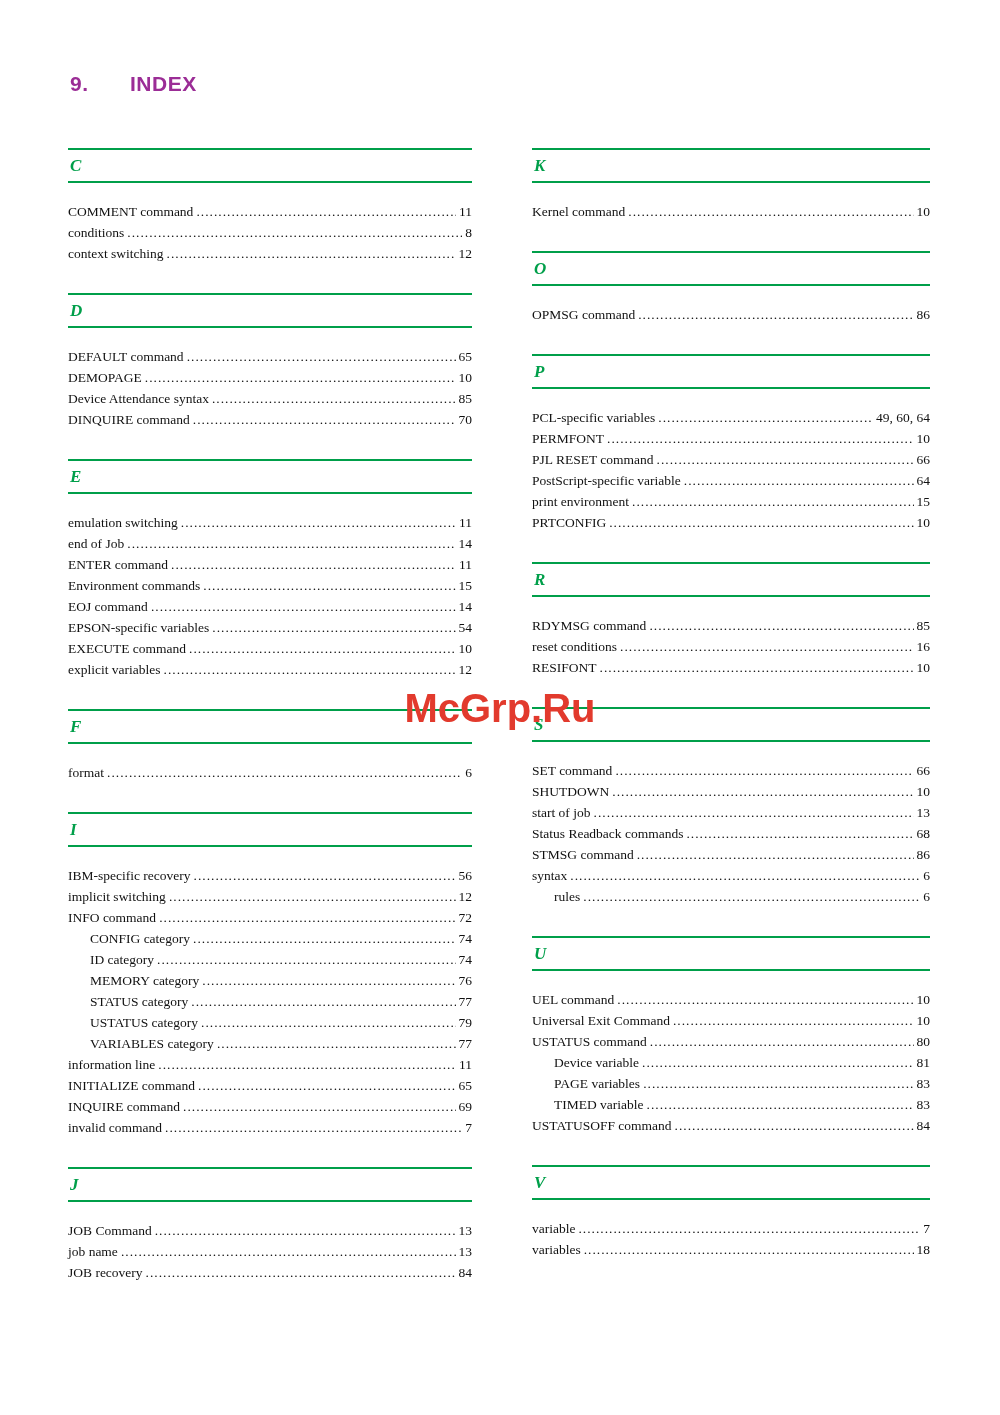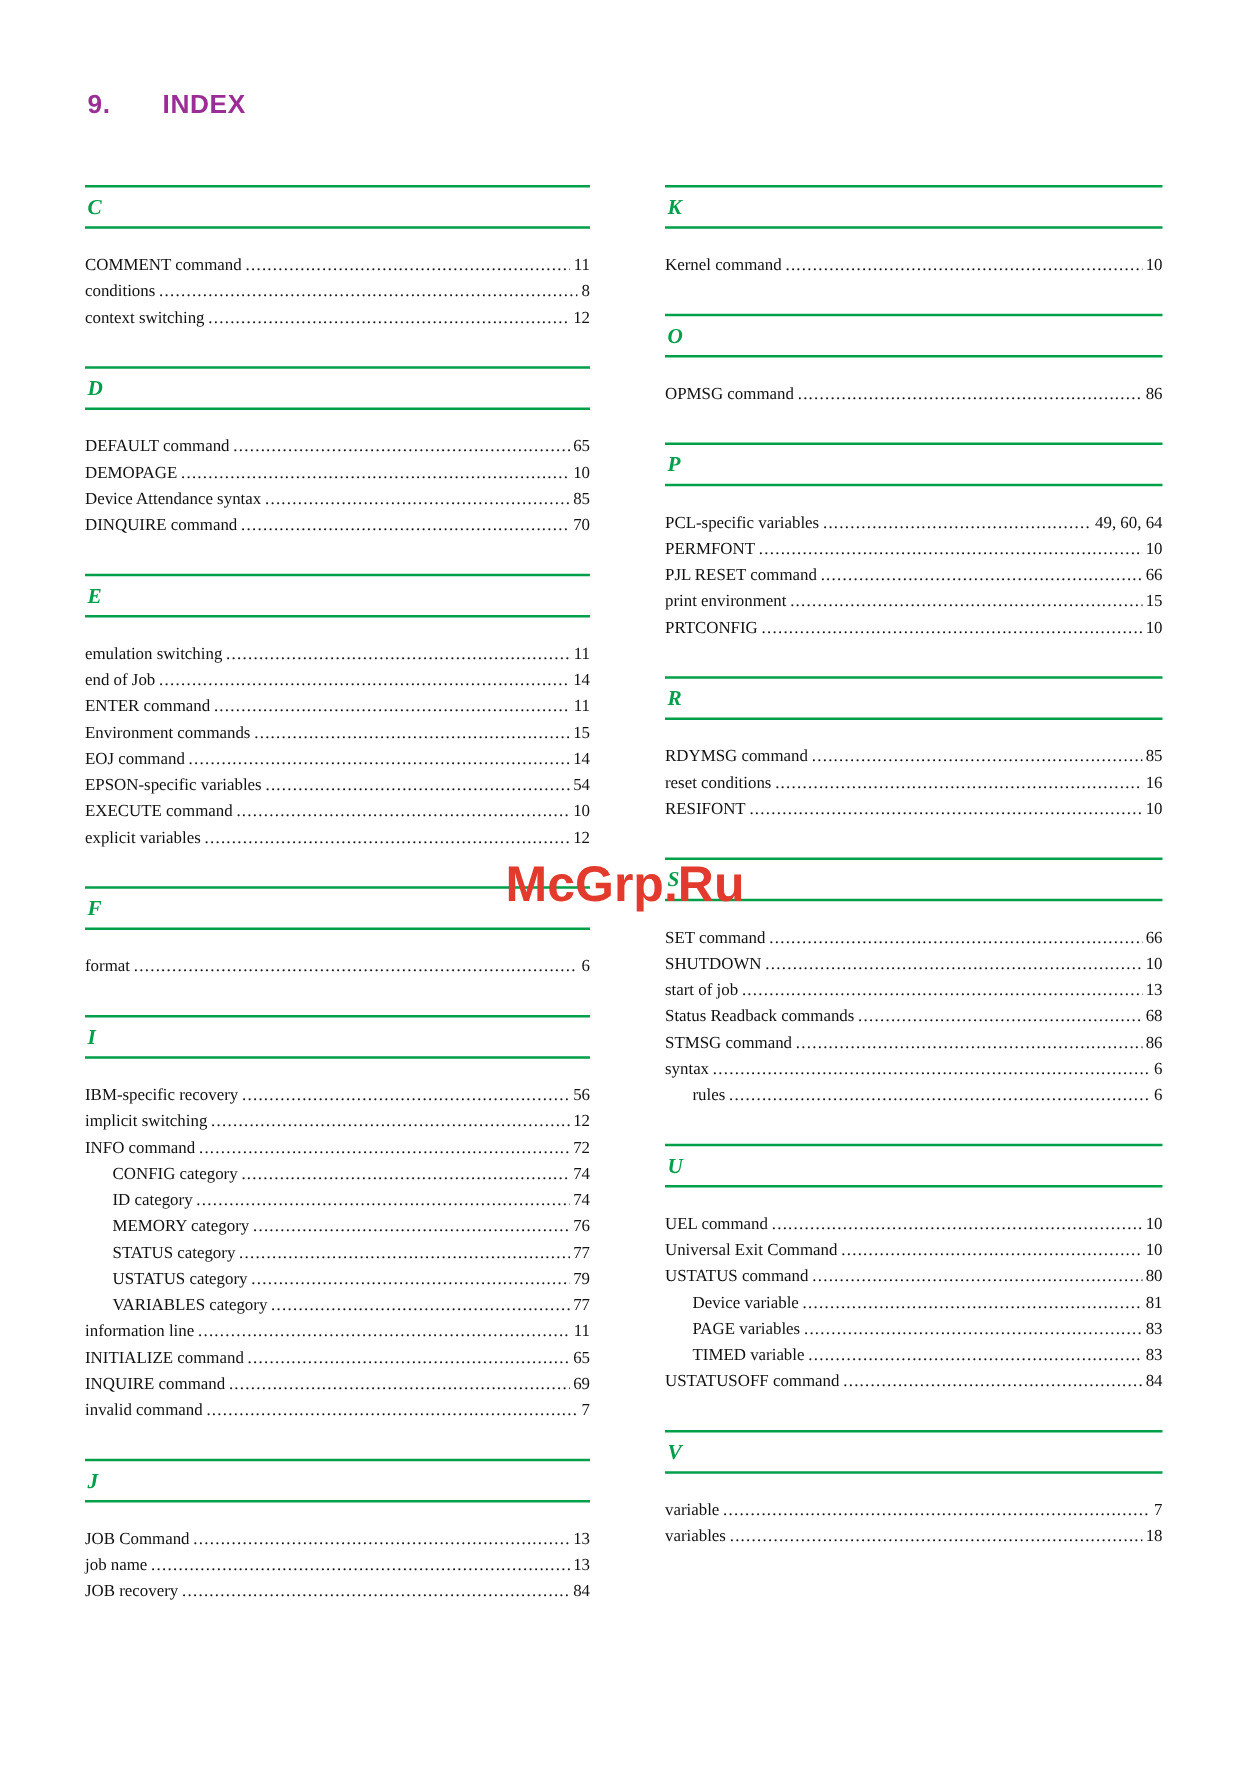--- a/index.html
+++ b/index.html
@@ -326,20 +326,25 @@
           <span class="label">PERMFONT</span>
           <span class="leader"></span>
           <span class="page">10</span>
         </div>
         <div class="entry">
           <span class="label">PJL RESET command</span>
           <span class="leader"></span>
           <span class="page">66</span>
         </div>
         <div class="entry">
+          <span class="label">PostScript-specific variable</span>
+          <span class="leader"></span>
+          <span class="page">64</span>
+        </div>
+        <div class="entry">
           <span class="label">print environment</span>
           <span class="leader"></span>
           <span class="page">15</span>
         </div>
         <div class="entry">
           <span class="label">PRTCONFIG</span>
           <span class="leader"></span>
           <span class="page">10</span>
         </div>
       </div>

